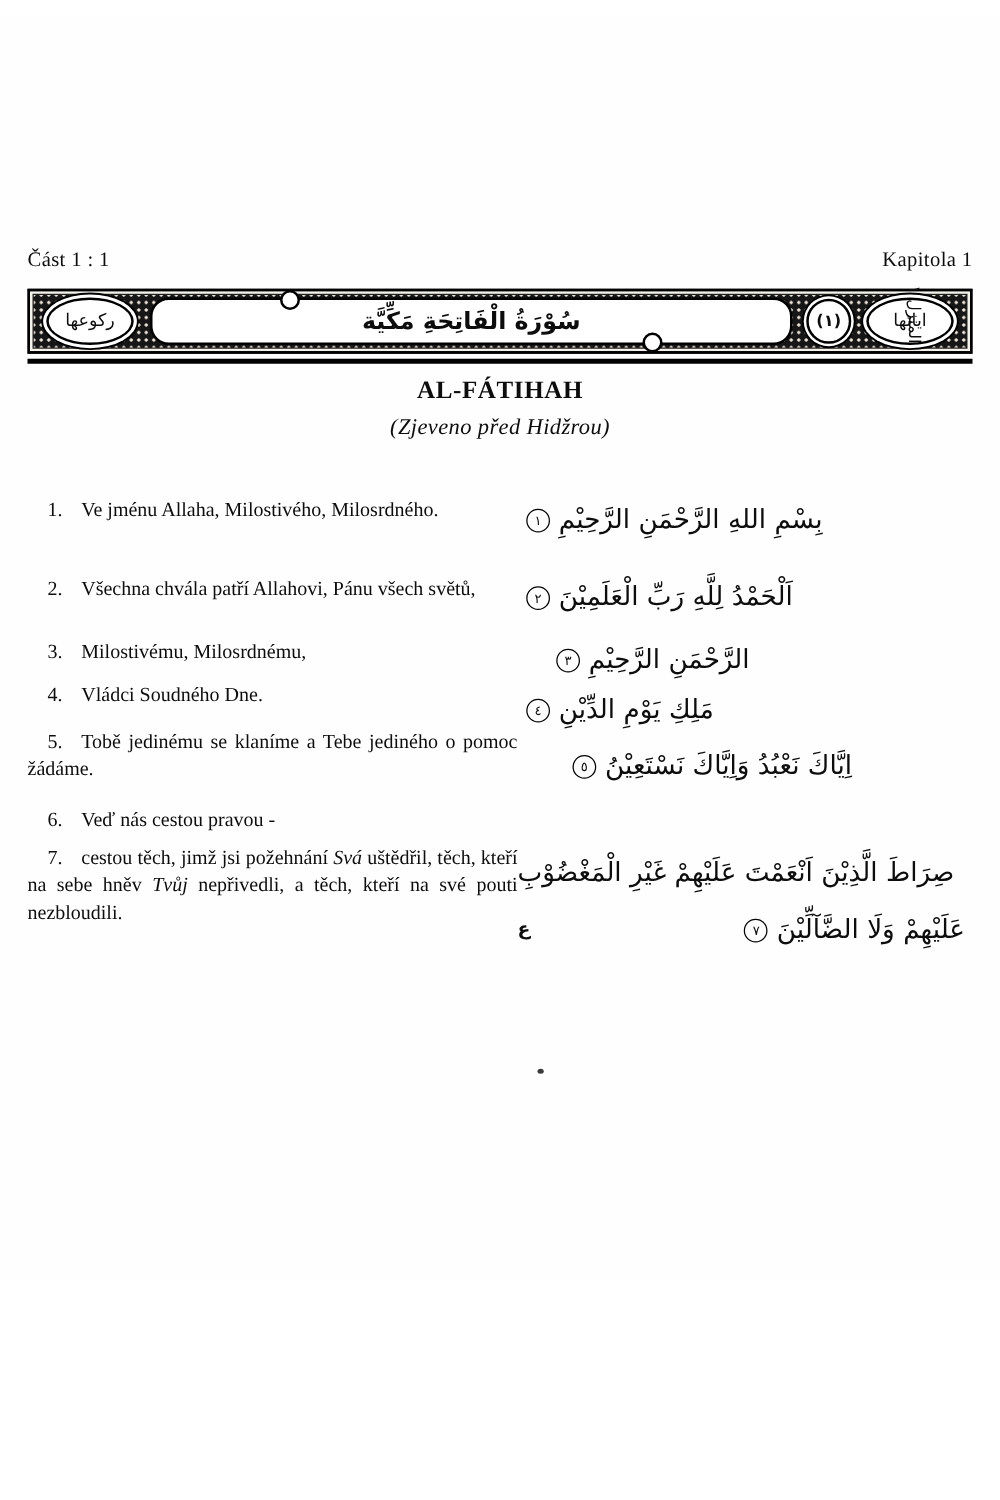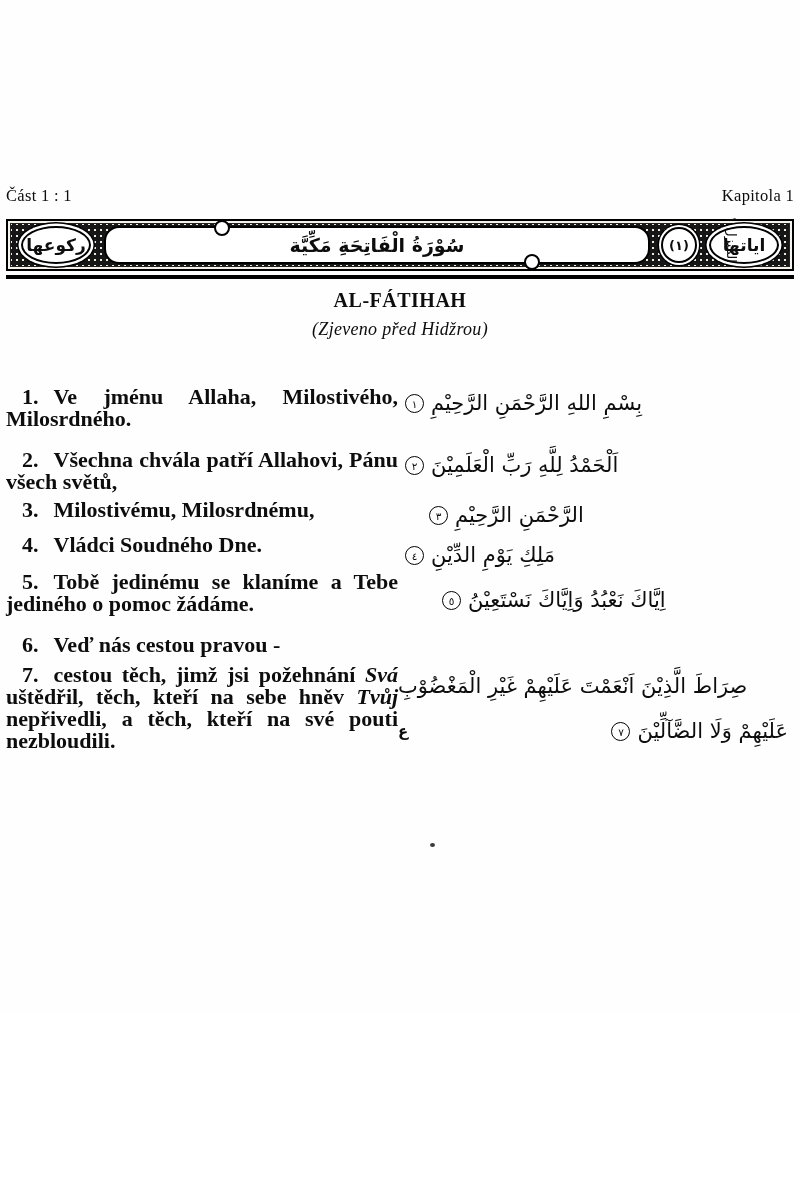--- a/index.html
+++ b/index.html
@@ -1,25 +1,25 @@
 <!DOCTYPE html>
 <html><head>
 <meta charset="utf-8">
 <style>
   html,body{margin:0;padding:0;background:#ffffff;}
   .page{
     position:relative;
     width:800px;height:1013px;
-    margin:0 auto;
+    margin:12px auto;
     background:#fefefe;
     color:#0d0d0d;
     font-family:"Liberation Serif", serif;
     overflow:hidden;
     box-sizing:border-box;
-    padding:0 6px;
+    padding:0 22px;
   }
   
   .header-row{
     margin-top:186px;
     display:flex;justify-content:space-between;
     font-size:16.5px;letter-spacing:.3px;
   }
   
   .banner{
     margin-top:13px;
@@ -33,21 +33,21 @@
     padding:0 6px;
     box-sizing:border-box;
   }
   .medallion{
     flex:0 0 auto;
     width:66px;height:34px;
     background:#fff;border:2px solid #000;border-radius:50%;
     box-shadow:0 0 0 2.5px #fff, 0 0 0 4px #000;
     display:flex;align-items:center;justify-content:center;
     font-family:"DejaVu Sans", sans-serif;
-    font-size:17px;font-weight:bold;
+    font-size:14px;font-weight:normal;
     margin:0 7px;
   }
   .strip{
     flex:1 1 auto;
     position:relative;
     background:#fff;border:2px solid #000;border-radius:15px;
     height:34px;margin:0 6px;
     display:flex;align-items:center;justify-content:center;
   }
   .strip::before,.strip::after{
@@ -81,24 +81,23 @@
   .subtitle{
     margin-top:7px;text-align:center;
     font-style:italic;font-size:18px;letter-spacing:.3px;
   }
   
   .body{margin-top:46px;position:relative;}
   .row{display:flex;align-items:flex-start;}
   .cz{
     width:392px;flex:0 0 392px;
     margin:0;
-    font-size:22px;line-height:22px;
+    font-size:16px;line-height:22px;
     text-align:justify;
     text-indent:16px;
-    font-weight:bold;
   }
   .cz .num{margin-right:15px;}
   .cz .it{font-style:italic;}
   .ar{
     flex:1 1 auto;
     direction:rtl;
     font-family:"DejaVu Sans", sans-serif;
     font-size:21px;line-height:32px;
     margin-right:6px;
     text-align:left;

